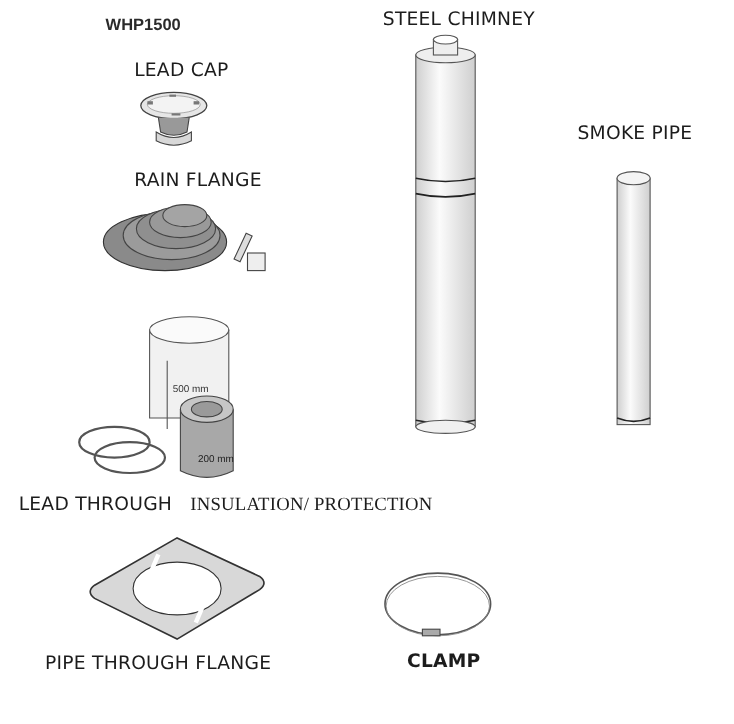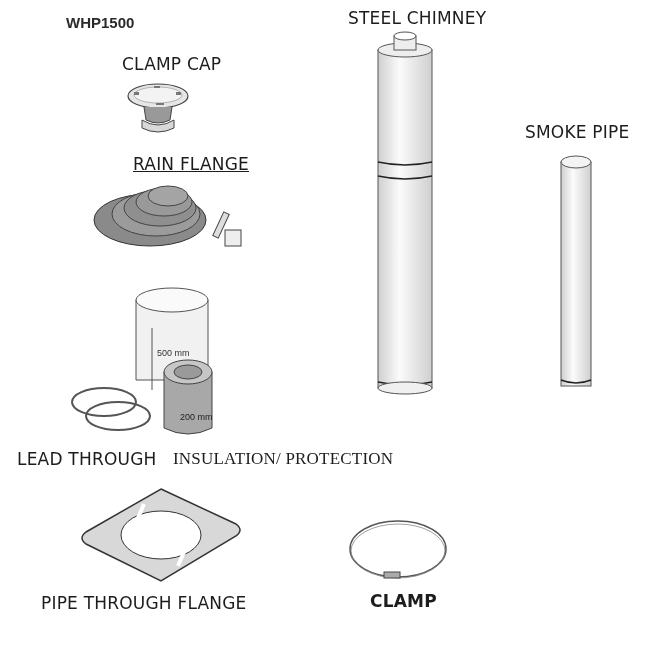--- a/index.html
+++ b/index.html
@@ -1,38 +1,38 @@
 <!DOCTYPE html>
 <html><head>
 <meta charset="utf-8">
 <style>
   html,body{margin:0;padding:0;background:#fff;}
   body{width:667px;height:658px;position:relative;overflow:hidden;font-family:"DejaVu Sans","Liberation Sans",sans-serif;color:#222;}
   .lbl{position:absolute;font-size:17px;letter-spacing:0.2px;white-space:nowrap;color:#1c1c1c;}
-  .code{position:absolute;font-family:"Liberation Sans",sans-serif;font-weight:bold;font-size:15px;color:#2a2a2a;}
+  .code{position:absolute;font-family:"Liberation Sans",sans-serif;font-weight:bold;font-size:15px;color:#2a2a2a;margin-left:30px;}
   svg{position:absolute;}
 </style>
 </head>
 <body>
 
 <div class="code" style="left:66px;top:14px;">WHP1500</div>
 
-<div class="lbl" style="left:122px;top:54px;">CLAMP CAP</div>
+<div class="lbl" style="left:122px;top:54px;">LEAD CAP</div>
 <svg style="left:118px;top:80px;" width="80" height="58" viewBox="0 0 80 58">
   <ellipse cx="40" cy="16" rx="30" ry="12" fill="#e6e6e6" stroke="#444" stroke-width="1.2"></ellipse>
   <ellipse cx="40" cy="15" rx="24" ry="8" fill="#f3f3f3" stroke="#888" stroke-width="0.6"></ellipse>
   <rect x="16" y="12" width="5" height="3" fill="#777"></rect>
     <rect x="58" y="12" width="5" height="3" fill="#777"></rect>
   <rect x="36" y="6" width="6" height="2" fill="#777"></rect>
     <rect x="38" y="23" width="8" height="2" fill="#777"></rect>
   <path d="M26 27 L28 40 Q40 46 52 40 L54 27" fill="#999" stroke="#444"></path>
   <path d="M24 40 Q40 50 56 40 L56 48 Q40 56 24 48Z" fill="#d8d8d8" stroke="#444"></path>
 </svg>
 
-<div class="lbl" style="left:133px;top:154px;text-decoration:underline;">RAIN FLANGE</div>
+<div class="lbl" style="left:122px;top:154px;">RAIN FLANGE</div>
 <svg style="left:92px;top:178px;" width="160" height="76" viewBox="0 0 160 76">
   <ellipse cx="58" cy="42" rx="56" ry="26" fill="#8a8a8a" stroke="#333"></ellipse>
   <ellipse cx="64" cy="36" rx="44" ry="22" fill="#9b9b9b" stroke="#444"></ellipse>
   <ellipse cx="68" cy="30" rx="36" ry="18" fill="#8f8f8f" stroke="#444"></ellipse>
   <ellipse cx="72" cy="24" rx="28" ry="14" fill="#999" stroke="#444"></ellipse>
   <ellipse cx="76" cy="18" rx="20" ry="10" fill="#a4a4a4" stroke="#444"></ellipse>
   <rect x="126" y="34" width="6" height="26" transform="rotate(25 129 47)" fill="#ddd" stroke="#444"></rect>
   <rect x="133" y="52" width="16" height="16" fill="#eee" stroke="#444"></rect>
 </svg>
 
@@ -62,21 +62,21 @@
     </defs>
   <rect x="8" y="20" width="54" height="338" fill="url(#g1)" stroke="#555"></rect>
   <ellipse cx="35" cy="20" rx="27" ry="7" fill="#eee" stroke="#555"></ellipse>
   <rect x="24" y="6" width="22" height="14" fill="#eee" stroke="#555"></rect>
   <ellipse cx="35" cy="6" rx="11" ry="4" fill="#fff" stroke="#555"></ellipse>
   <path d="M8 132 Q35 138 62 132 M8 146 Q35 152 62 146" stroke="#222" stroke-width="1.5" fill="none"></path>
   <path d="M8 352 Q35 358 62 352" stroke="#222" stroke-width="1.5" fill="none"></path>
   <ellipse cx="35" cy="358" rx="27" ry="6" fill="#f0f0f0" stroke="#555"></ellipse>
 </svg>
 
-<div class="lbl" style="left:525px;top:122px;">SMOKE PIPE</div>
+<div class="lbl" style="left:525px;top:111px;">SMOKE PIPE</div>
 <svg style="left:558px;top:152px;" width="36" height="240" viewBox="0 0 36 240">
   <rect x="3" y="10" width="30" height="224" fill="url(#g1)" stroke="#555"></rect>
   <ellipse cx="18" cy="10" rx="15" ry="6" fill="#f4f4f4" stroke="#555"></ellipse>
   <path d="M3 228 Q18 234 33 228" stroke="#222" stroke-width="1.5" fill="none"></path>
 </svg>
 
 <svg style="left:76px;top:486px;" width="170" height="100" viewBox="0 0 170 100">
   <path d="M85 3 L160 38 Q168 44 160 50 L85 95 L10 58 Q2 52 10 46 Z" fill="#d8d8d8" stroke="#333" stroke-width="1.5"></path>
   <ellipse cx="85" cy="49" rx="40" ry="24" fill="#fff" stroke="#333"></ellipse>
   <line x1="68" y1="18" x2="62" y2="32" stroke="#fff" stroke-width="4"></line>

